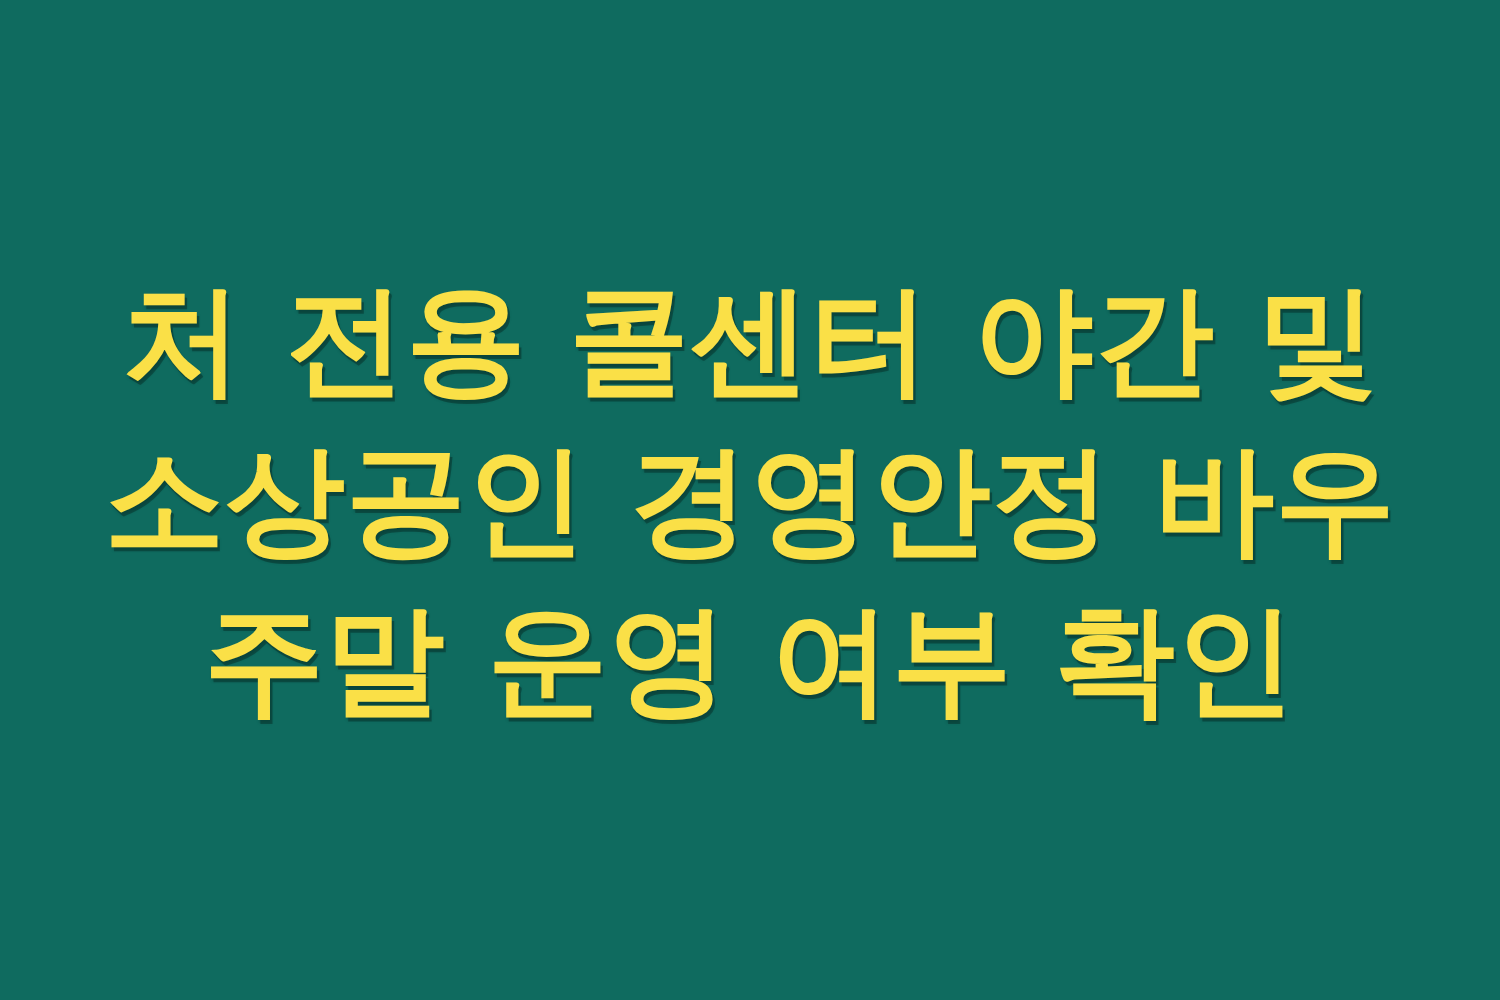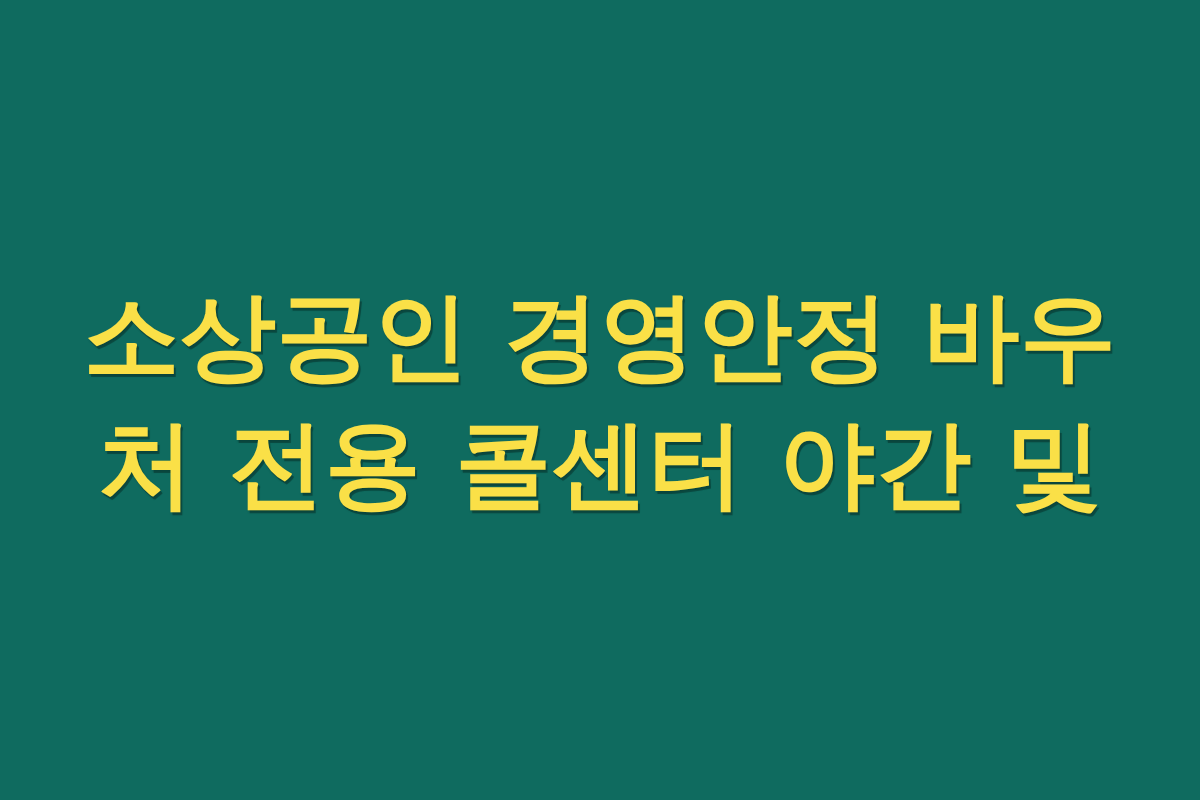--- a/index.html
+++ b/index.html
@@ -50,16 +50,17 @@
     text-shadow:
       2px 3px 0 rgba(8, 52, 46, 0.55),
       1px 2px 2px rgba(8, 52, 46, 0.35);
   }
 </style>
 </head>
 <body>
 
 <div class="banner" style="background-color: rgb(15, 107, 95);">
   <div class="headline">
+    <span class="headline-line" style="color: rgb(250, 224, 71);">처 전용 콜센터 야간 및</span>
     <span class="headline-line" style="color: rgb(250, 224, 71);">소상공인 경영안정 바우</span>
-    <span class="headline-line" style="color: rgb(250, 224, 71);">처 전용 콜센터 야간 및</span>
+    <span class="headline-line" style="color: rgb(250, 224, 71);">주말 운영 여부 확인</span>
   </div>
 </div>
 
 </body></html>

